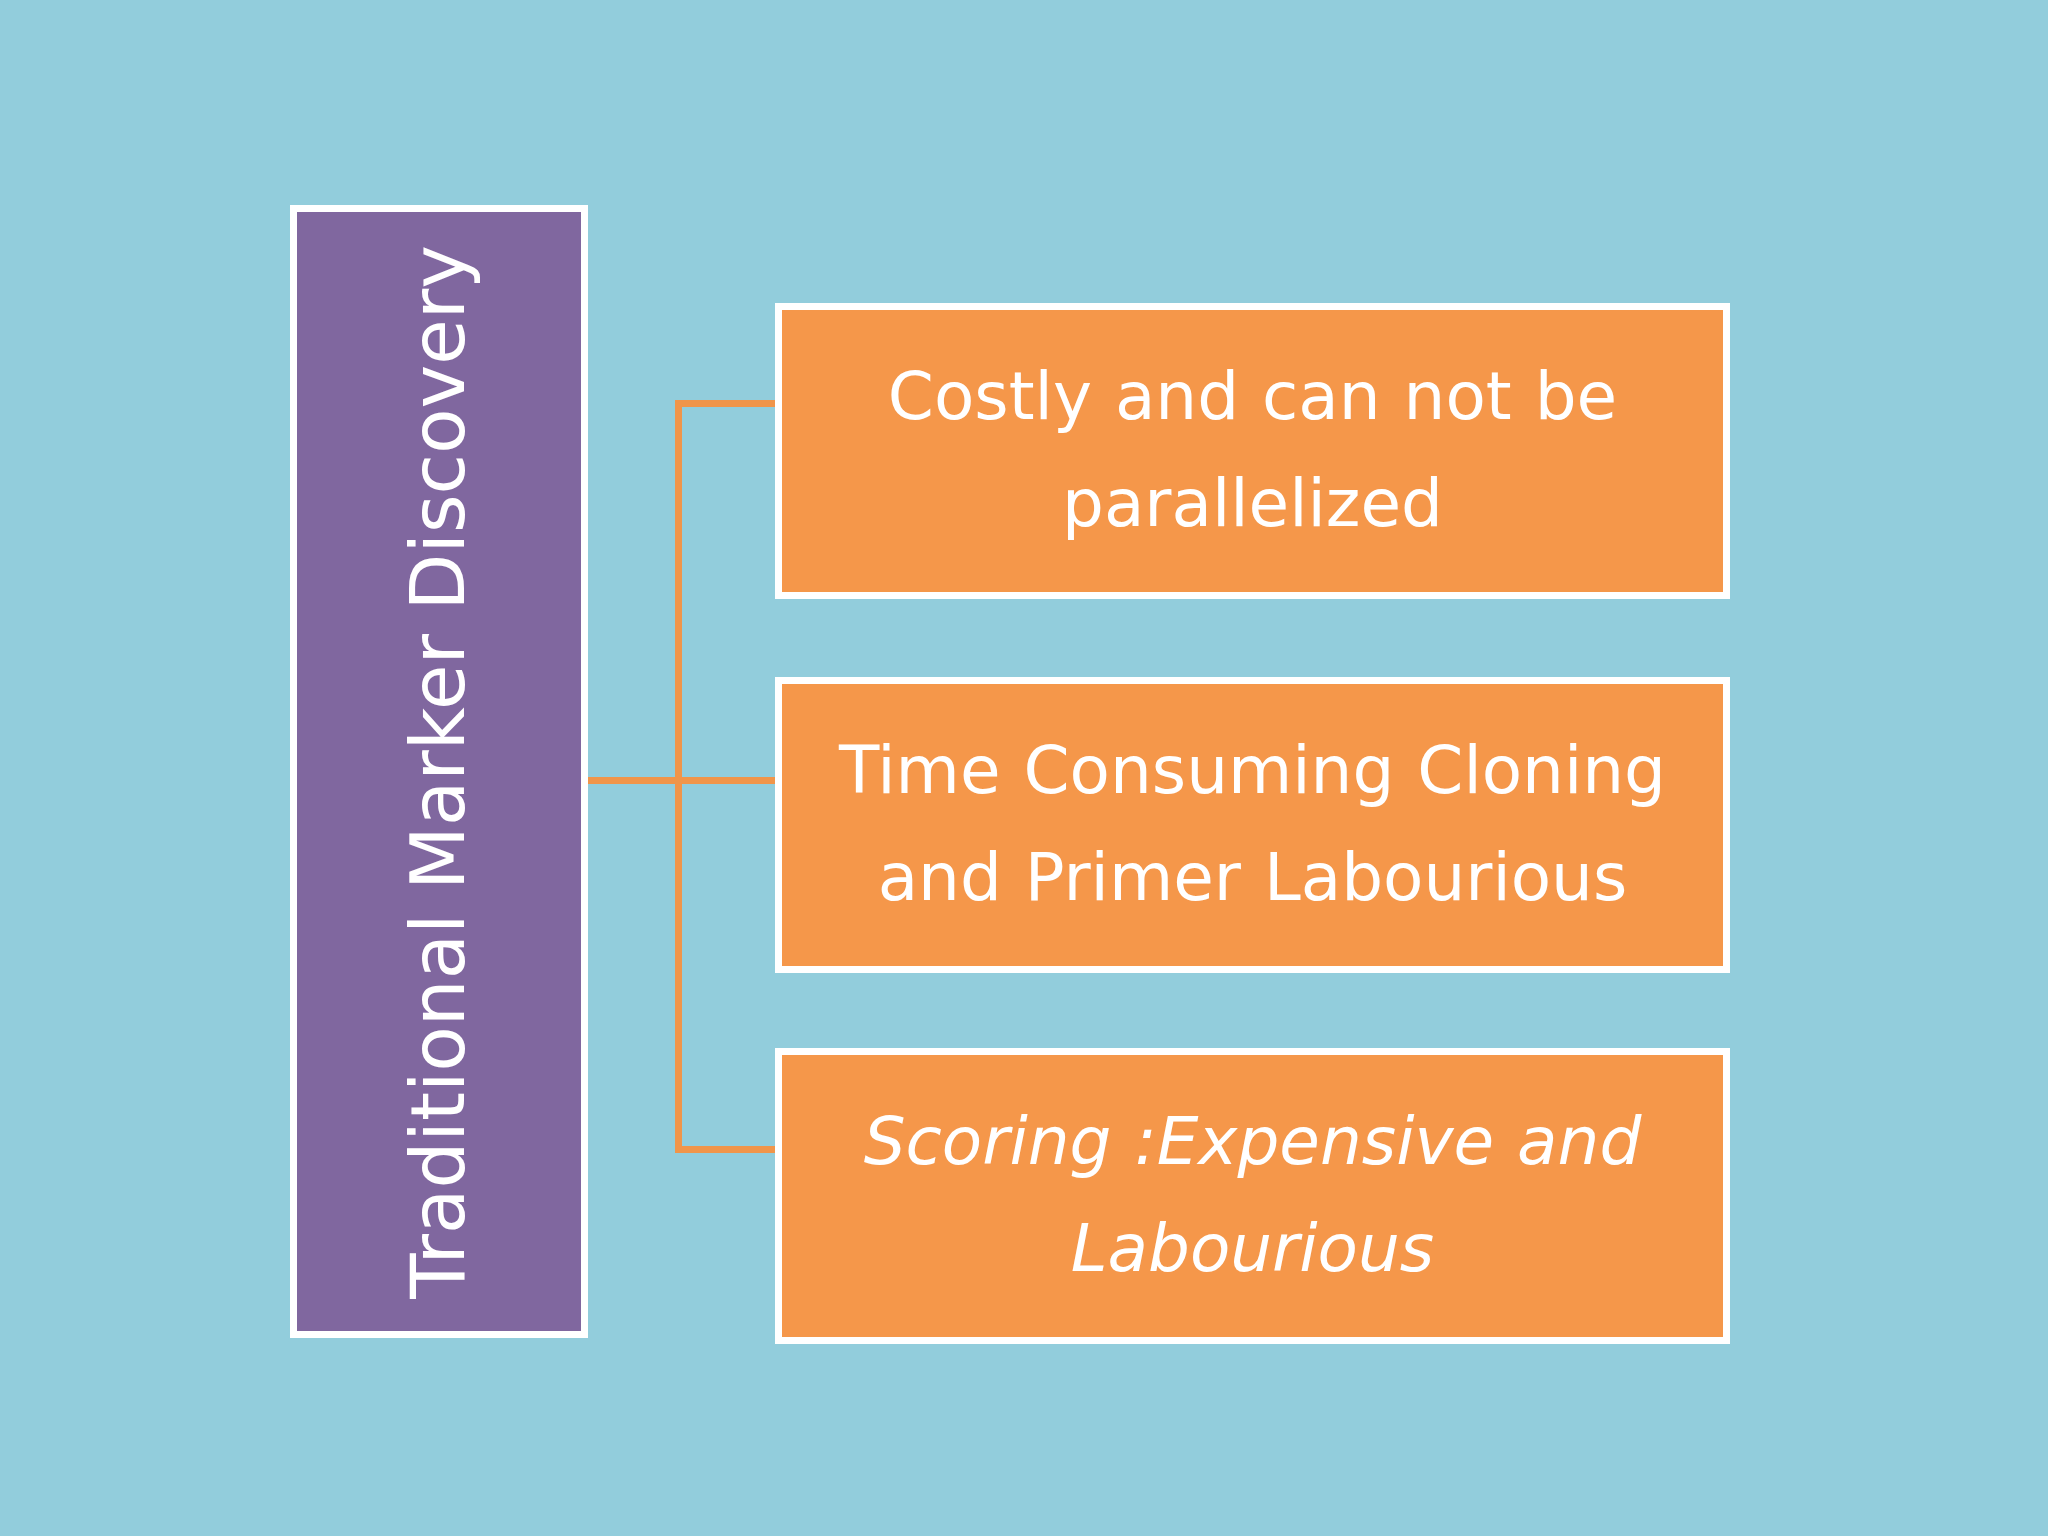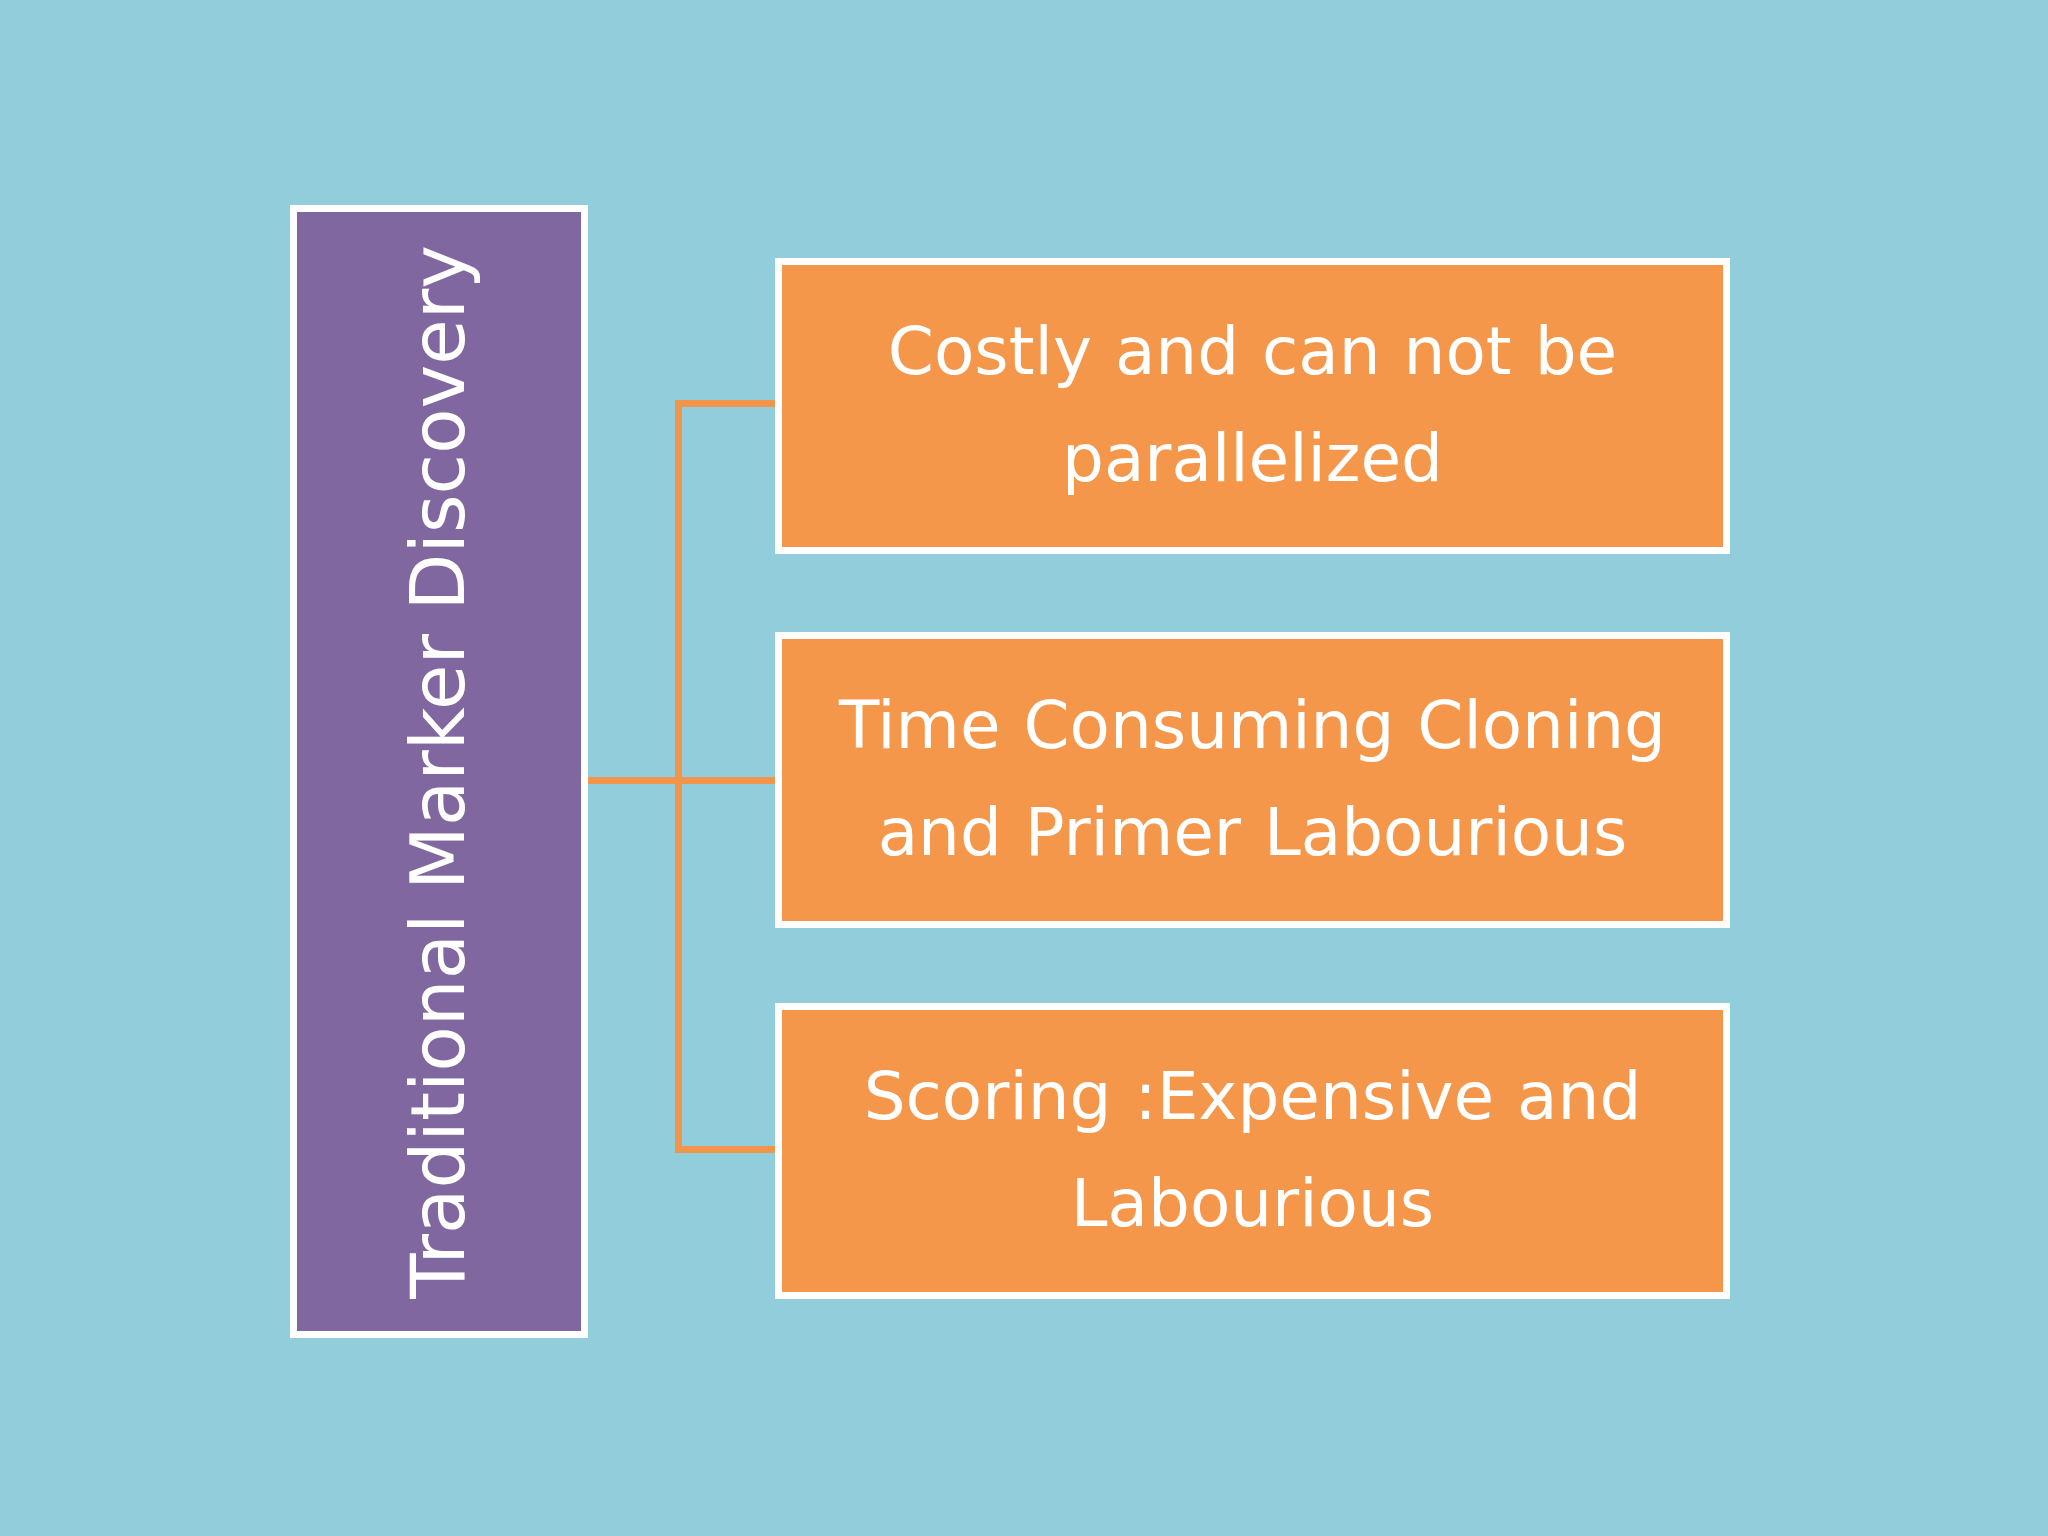--- a/index.html
+++ b/index.html
@@ -95,24 +95,25 @@
     left: 775px;
     width: 955px;
     height: 296px;
     background: #f5974a;
     border: 7px solid #ffffff;
     box-sizing: border-box;
     display: flex;
     align-items: center;
     justify-content: center;
     padding: 0 36px;
+    margin-top: 45px;
   }
   .leaf-node-1 { top: 258px; }
   .leaf-node-2 { top: 632px; }
-  .leaf-node-3 { top: 1003px; }
+  .leaf-node-3 { top: 1003px; font-style: italic; }
 
   .leaf-label {
     color: #ffffff;
     font-size: 66px;
     line-height: 1.62;
     text-align: center;
     font-weight: 400;
     width: 100%;
     word-spacing: 2px;
   }

